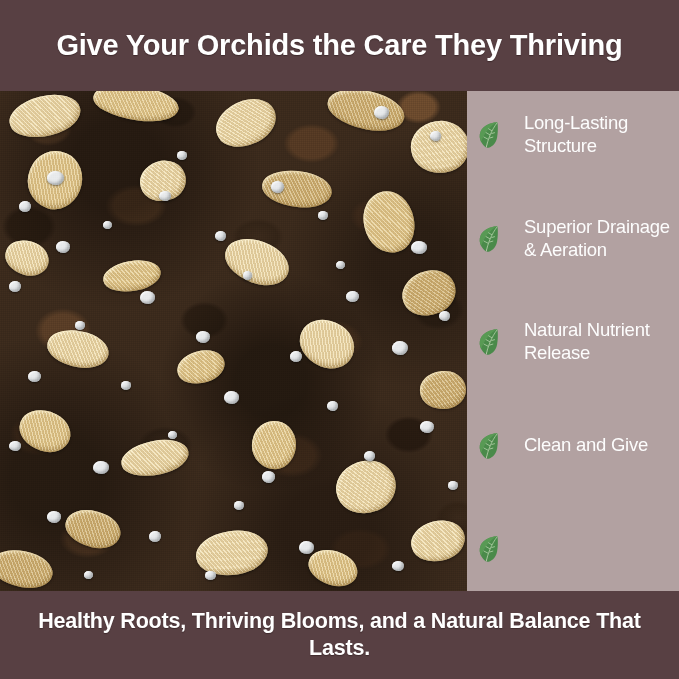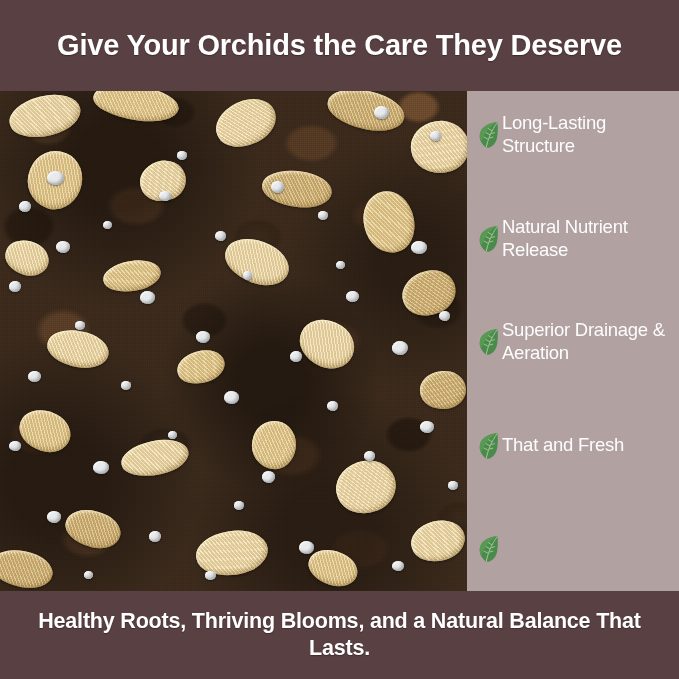--- a/index.html
+++ b/index.html
@@ -170,21 +170,21 @@
     background: #b2a1a1;
     box-sizing: border-box;
     padding: 18px 4px 16px 10px;
     display: flex;
     flex-direction: column;
     justify-content: space-between;
   }
   .feature {
     display: flex;
     align-items: center;
-    gap: 1px;
+    gap: 23px;
     min-height: 52px;
   }
   .leaf-icon {
     flex: 0 0 auto;
     width: 24px;
     height: 30px;
     display: block;
   }
   .feature-label {
     color: #fdfdfd;
@@ -220,21 +220,21 @@
     text-shadow: 0 1px 1px rgba(40,24,26,0.5);
     margin: 0;
   }
 </style>
 </head>
 <body>
 
 <div class="infographic">
 
   <div class="header">
-    <h1 class="header-title">Give Your Orchids the Care They Deserve</h1>
+    <h1 class="header-title">Give Your Orchids the Care They Thriving</h1>
   </div>
 
   <div class="middle">
 
     <div class="photo">
       <div class="photo-canvas">
         <div class="soil"></div>
         <div class="soil-dark"></div>
 
         <div class="moss">
@@ -338,53 +338,53 @@
           <path d="M20.5 2.2C20.5 2.2 7.2 2.6 3.6 11.6c-1.6 4-0.9 7.7 0.6 10.5C6.4 14.6 12.6 5.9 20.5 2.2Z" fill="#5a9c56" opacity="0.85"></path>
           <g stroke="#cfe3c2" stroke-width="0.75" fill="none" opacity="0.85">
             <path d="M9.3 27.2C10.6 20 14.5 10 20.3 2.6"></path>
             <path d="M11.2 19.3 6.6 16.9"></path>
             <path d="M13.0 14.9 8.7 12.4"></path>
             <path d="M15.0 10.9 11.3 8.6"></path>
             <path d="M12.4 18.1 16.2 17.0"></path>
             <path d="M14.4 13.6 17.9 12.6"></path>
           </g>
         </svg>
-        <span class="feature-label">Natural Nutrient Release</span>
+        <span class="feature-label">Superior Drainage &amp; Aeration</span>
       </div>
 
       <div class="feature">
         <svg class="leaf-icon" viewBox="0 0 24 30">
           <path d="M20.5 2.2C20.5 2.2 7.2 2.6 3.6 11.6c-3.1 7.7 2.4 14.1 5.4 15.9 1.5-4.6 3.2-10 6.1-15.1-3.4 6.2-4.7 11.2-5.6 15.4 4.2 0.3 9.2-3.2 10.6-10.3C21.6 9.6 20.5 2.2 20.5 2.2Z" fill="#4a8a4a"></path>
           <path d="M20.5 2.2C20.5 2.2 7.2 2.6 3.6 11.6c-1.6 4-0.9 7.7 0.6 10.5C6.4 14.6 12.6 5.9 20.5 2.2Z" fill="#5a9c56" opacity="0.85"></path>
           <g stroke="#cfe3c2" stroke-width="0.75" fill="none" opacity="0.85">
             <path d="M9.3 27.2C10.6 20 14.5 10 20.3 2.6"></path>
             <path d="M11.2 19.3 6.6 16.9"></path>
             <path d="M13.0 14.9 8.7 12.4"></path>
             <path d="M15.0 10.9 11.3 8.6"></path>
             <path d="M12.4 18.1 16.2 17.0"></path>
             <path d="M14.4 13.6 17.9 12.6"></path>
           </g>
         </svg>
-        <span class="feature-label">Superior Drainage &amp; Aeration</span>
+        <span class="feature-label">Natural Nutrient Release</span>
       </div>
 
       <div class="feature">
         <svg class="leaf-icon" viewBox="0 0 24 30">
           <path d="M20.5 2.2C20.5 2.2 7.2 2.6 3.6 11.6c-3.1 7.7 2.4 14.1 5.4 15.9 1.5-4.6 3.2-10 6.1-15.1-3.4 6.2-4.7 11.2-5.6 15.4 4.2 0.3 9.2-3.2 10.6-10.3C21.6 9.6 20.5 2.2 20.5 2.2Z" fill="#4a8a4a"></path>
           <path d="M20.5 2.2C20.5 2.2 7.2 2.6 3.6 11.6c-1.6 4-0.9 7.7 0.6 10.5C6.4 14.6 12.6 5.9 20.5 2.2Z" fill="#5a9c56" opacity="0.85"></path>
           <g stroke="#cfe3c2" stroke-width="0.75" fill="none" opacity="0.85">
             <path d="M9.3 27.2C10.6 20 14.5 10 20.3 2.6"></path>
             <path d="M11.2 19.3 6.6 16.9"></path>
             <path d="M13.0 14.9 8.7 12.4"></path>
             <path d="M15.0 10.9 11.3 8.6"></path>
             <path d="M12.4 18.1 16.2 17.0"></path>
             <path d="M14.4 13.6 17.9 12.6"></path>
           </g>
         </svg>
-        <span class="feature-label">That and Fresh</span>
+        <span class="feature-label">Clean and Give</span>
       </div>
 
       <div class="feature">
         <svg class="leaf-icon" viewBox="0 0 24 30">
           <path d="M20.5 2.2C20.5 2.2 7.2 2.6 3.6 11.6c-3.1 7.7 2.4 14.1 5.4 15.9 1.5-4.6 3.2-10 6.1-15.1-3.4 6.2-4.7 11.2-5.6 15.4 4.2 0.3 9.2-3.2 10.6-10.3C21.6 9.6 20.5 2.2 20.5 2.2Z" fill="#4a8a4a"></path>
           <path d="M20.5 2.2C20.5 2.2 7.2 2.6 3.6 11.6c-1.6 4-0.9 7.7 0.6 10.5C6.4 14.6 12.6 5.9 20.5 2.2Z" fill="#5a9c56" opacity="0.85"></path>
           <g stroke="#cfe3c2" stroke-width="0.75" fill="none" opacity="0.85">
             <path d="M9.3 27.2C10.6 20 14.5 10 20.3 2.6"></path>
             <path d="M11.2 19.3 6.6 16.9"></path>
             <path d="M13.0 14.9 8.7 12.4"></path>

